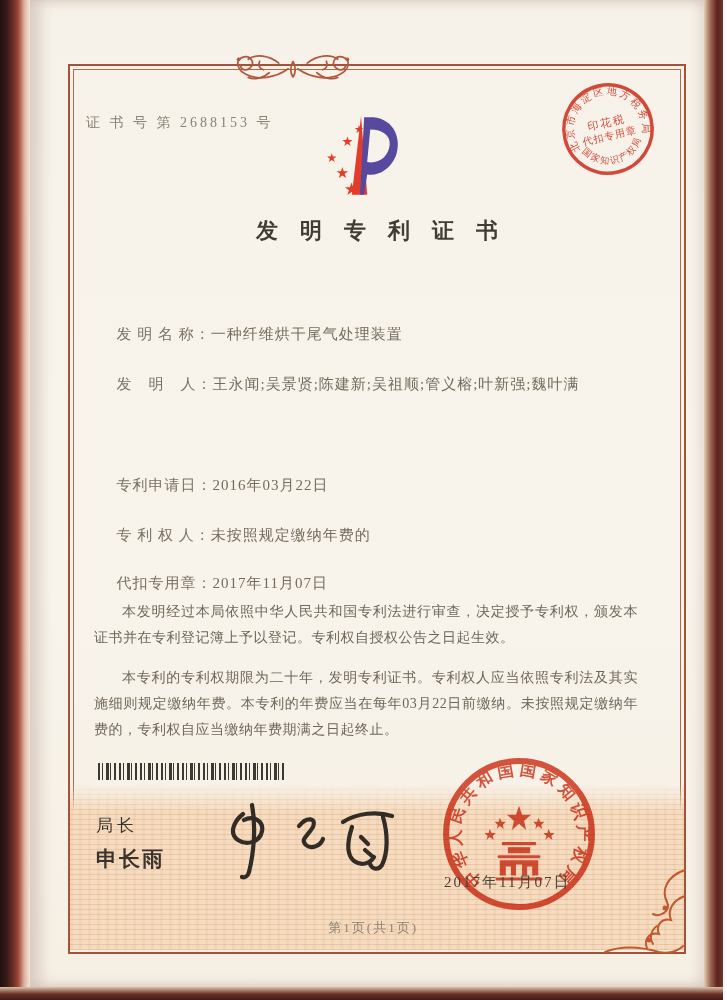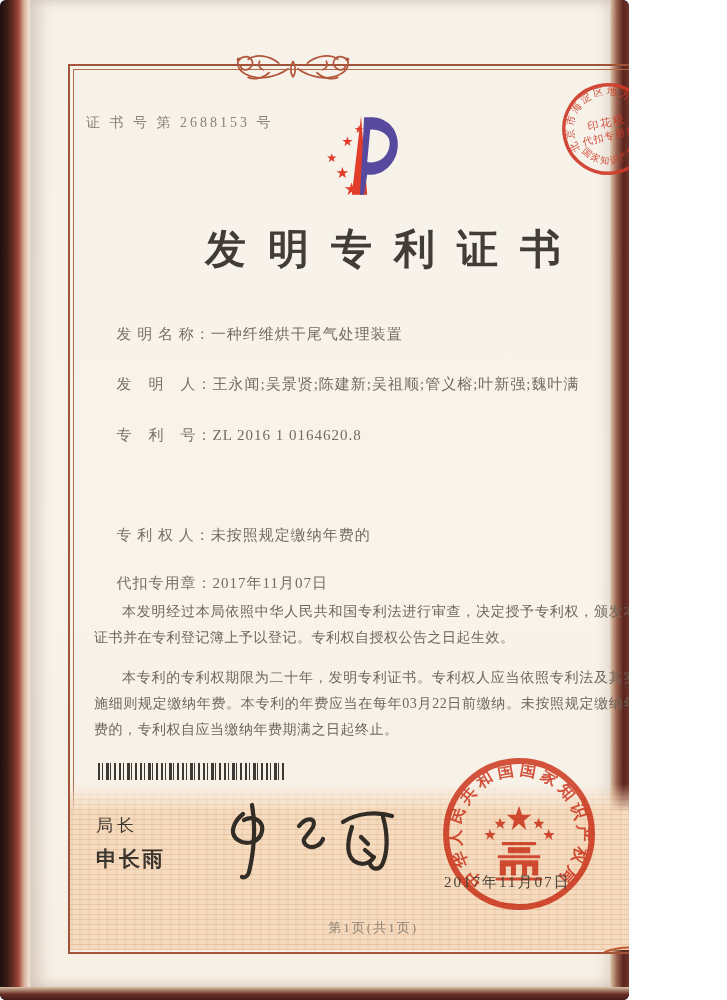--- a/index.html
+++ b/index.html
@@ -1,17 +1,17 @@
 <!DOCTYPE html>
 <html><head>
 <meta charset="utf-8">
 <style>
   html,body{margin:0;padding:0;}
-  .canvas{position:relative;width:629px;height:1000px;background:#3b82f6;overflow:hidden;
-          font-family:"Liberation Serif","DejaVu Serif",serif;border-radius:6px;}
+  .canvas{position:relative;width:723px;height:1000px;background:#3b82f6;overflow:hidden;
+          font-family:"Liberation Serif","DejaVu Serif",serif;}
   .spine-left{position:absolute;left:0;top:0;width:30px;height:100%;
     background:linear-gradient(90deg,#1f100f 0,#351815 20%,#6e2f27 45%,#a34a3a 62%,#d9af9b 80%,#f2e8da 100%);}
   .edge-right{position:absolute;right:0;top:0;width:19px;height:100%;
     background:linear-gradient(90deg,#e3cdb4 0,#9c6450 35%,#5b241e 70%,#70352c 100%);}
   .edge-bottom{position:absolute;left:0;bottom:0;width:100%;height:13px;
     background:linear-gradient(180deg,#d9c2a8 0,#6b3026 55%,#401b16 100%);}
   .page{position:absolute;left:30px;top:0;right:19px;bottom:13px;
     background:linear-gradient(180deg,#f6f2e9 0%,#f8f4ec 55%,#f6efe4 100%);
     box-shadow:inset 10px 0 14px rgba(97,46,36,.18), inset -6px 0 10px rgba(97,46,36,.10);}
   .frame-outer{position:absolute;left:38px;top:64px;width:618px;height:890px;
@@ -21,22 +21,22 @@
     background-color:#f5dcc0;
     background-image:repeating-linear-gradient(0deg,rgba(201,124,74,.22) 0 1px,rgba(255,255,255,0) 1px 5px),
                      repeating-linear-gradient(90deg,rgba(214,148,96,.10) 0 3px,rgba(255,255,255,0) 3px 9px);
     -webkit-mask-image:linear-gradient(180deg,transparent 0,#000 28px);
     mask-image:linear-gradient(180deg,transparent 0,#000 28px);}
   .top-ornament{position:absolute;left:182px;top:45px;width:162px;height:40px;}
   .corner-flourish{position:absolute;left:567px;top:866px;width:92px;height:92px;}
   .cert-number{position:absolute;left:56px;top:114px;font-size:14px;letter-spacing:3px;color:#8b8175;}
   .logo{position:absolute;left:283px;top:111px;width:92px;height:92px;}
   .tax-stamp{position:absolute;left:530px;top:81px;width:96px;height:96px;transform:rotate(-13deg);opacity:.92;}
-  .title{position:absolute;left:38px;top:216px;width:618px;margin:6px;text-align:center;
-    font-size:41px;font-weight:600;color:#413c35;letter-spacing:22px;text-indent:22px;}
+  .title{position:absolute;left:38px;top:216px;width:618px;margin:0;text-align:center;
+    font-size:22px;font-weight:600;color:#413c35;letter-spacing:22px;text-indent:22px;}
   .field-row{position:absolute;left:58px;font-size:15px;color:#7b7163;letter-spacing:1px;white-space:pre;}
   .field-row .value{color:#756b5d;}
   .paras{position:absolute;left:50px;top:585px;width:572px;font-size:14px;line-height:26px;
     color:#6f6659;letter-spacing:.5px;text-align:justify;}
   .paras p{margin:14px;text-indent:2em;}
   .barcode{position:absolute;left:68px;top:763px;width:188px;height:17px;opacity:.88;
     background:repeating-linear-gradient(90deg,
       #23201d 0 2px,transparent 2px 4px,
       #23201d 4px 5px,transparent 5px 8px,
       #23201d 8px 11px,transparent 11px 12px,
@@ -111,22 +111,22 @@
     </svg>
 
     <h1 class="title">发明专利证书</h1>
 
     <div class="field-row" style="top:308px">
       <span class="label">发 明 名 称：</span><span class="value">一种纤维烘干尾气处理装置</span>
     </div>
     <div class="field-row" style="top:358px">
       <span class="label">发　明　人：</span><span class="value">王永闻;吴景贤;陈建新;吴祖顺;管义榕;叶新强;魏叶满</span>
     </div>
-    <div class="field-row" style="top:409px">
-      <span class="label">专　利　号：</span><span class="value">ZL 2016 1 0164620.8</span>
+    <div class="field-row" style="top:459px">
+      <span class="label">专利申请日：</span><span class="value">2016年03月22日</span>
     </div>
     <div class="field-row" style="top:509px">
       <span class="label">专 利 权 人：</span><span class="value">未按照规定缴纳年费的</span>
     </div>
     <div class="field-row" style="top:557px">
       <span class="label">代扣专用章：</span><span class="value">2017年11月07日</span>
     </div>
 
     <div class="paras">
       <p>本发明经过本局依照中华人民共和国专利法进行审查，决定授予专利权，颁发本证书并在专利登记簿上予以登记。专利权自授权公告之日起生效。</p>

